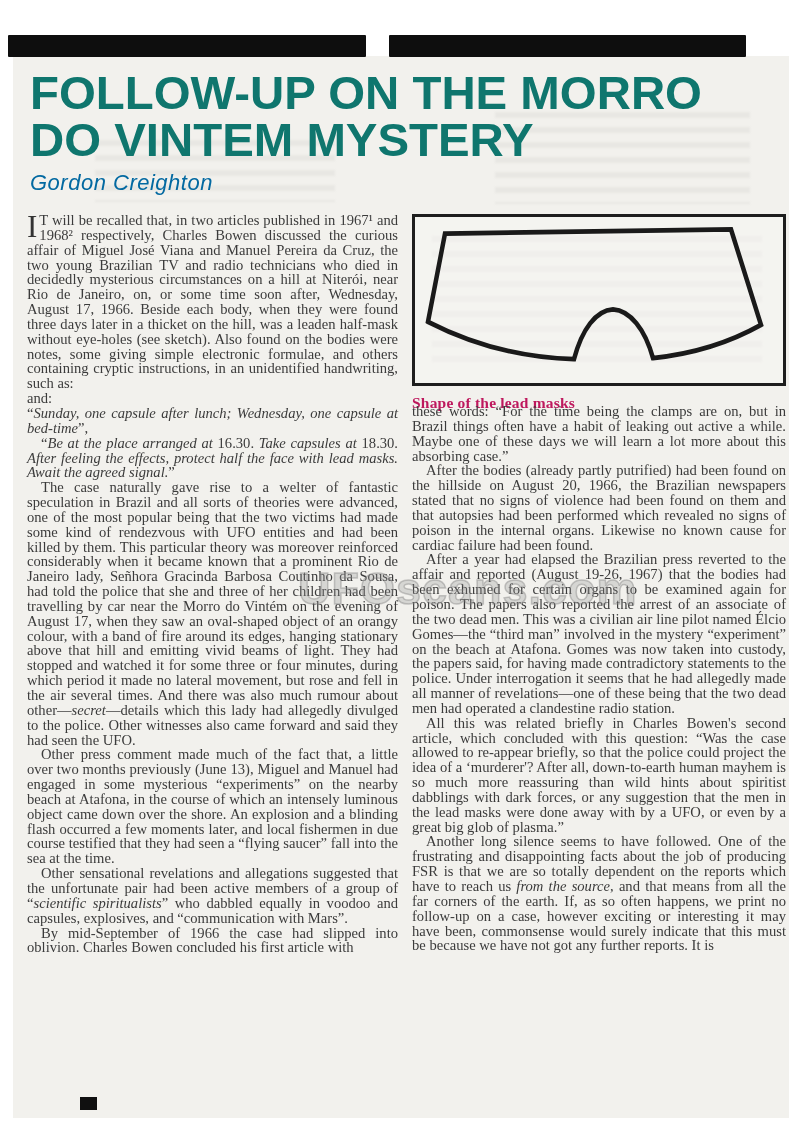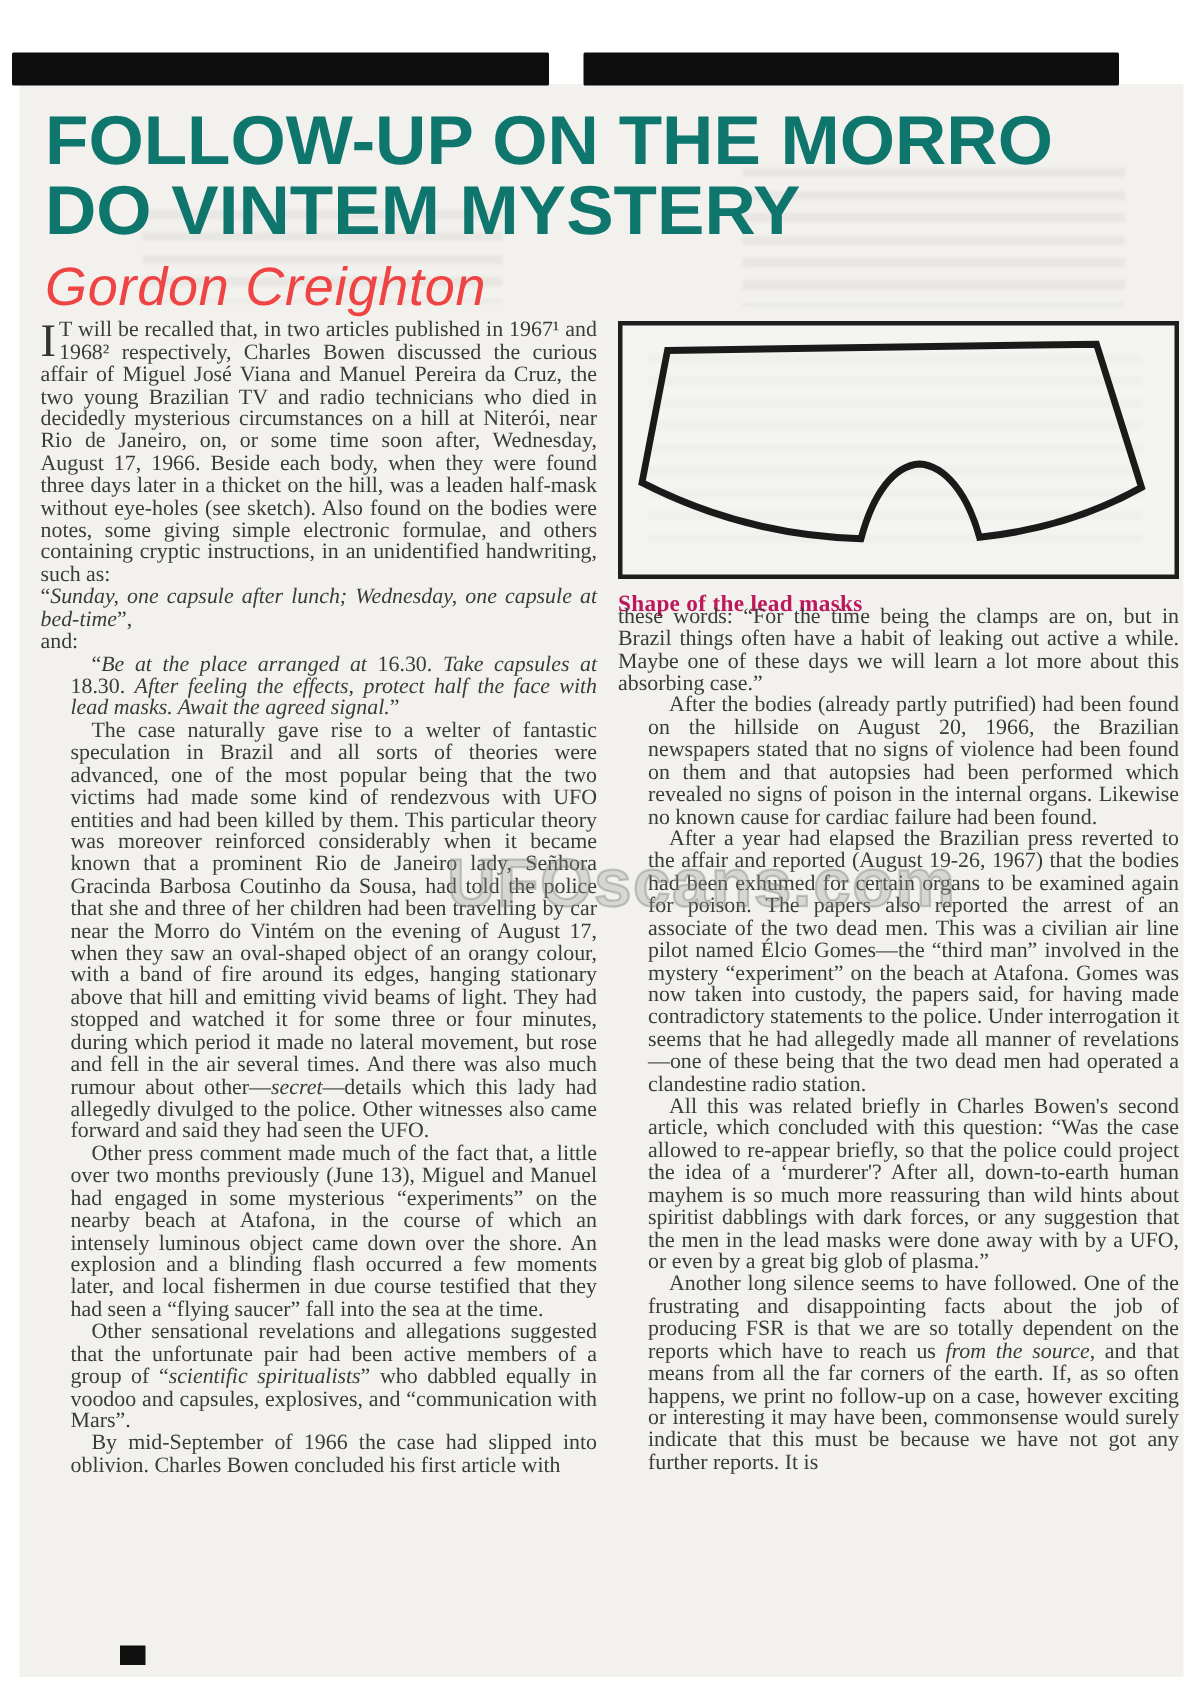--- a/index.html
+++ b/index.html
@@ -23,30 +23,30 @@
   .title-block{position:absolute;left:30px;top:70px;width:720px;color:#0f766e;}
   .title-line{
     font-family:"Liberation Sans", sans-serif;font-weight:bold;
     font-size:46px;line-height:47px;letter-spacing:0px;
     transform-origin:left top;transform:scaleX(1.03);
     white-space:nowrap;
   }
   .author{
     position:absolute;left:30px;top:170px;
     font-family:"Liberation Sans", sans-serif;font-style:italic;
-    font-size:36px;color:#ef4444;letter-spacing:0.5px;
+    font-size:22px;color:#0369a1;letter-spacing:0.5px;
   }
 
   .col{position:absolute;color:#3b3b3b;}
   .col-left{left:27px;top:213px;width:371px;}
   .col-right{left:412px;top:404px;width:374px;}
   .col p{
     margin:0;font-size:14.6px;line-height:14.85px;text-align:justify;
   }
-  .col p.ind{text-indent:14px;margin-left:20px;}
+  .col p.ind{text-indent:14px;}
   .it{font-style:italic;}
   .dropcap{
     float:left;font-size:31px;line-height:27px;
     padding:0 2px 0 0;color:#333;
   }
 
   .figure-wrap{position:absolute;left:412px;top:214px;width:374px;}
   .figure-box{
     height:166px;border:3px solid #1e1e1e;background:rgba(250,249,246,0.35);
     position:relative;overflow:hidden;
@@ -91,22 +91,22 @@
 <div class="topbar seg2"></div>
 
 <div class="title-block">
   <div class="title-line">FOLLOW-UP ON THE MORRO</div>
   <div class="title-line">DO VINTEM MYSTERY</div>
 </div>
 <div class="author">Gordon Creighton</div>
 
 <div class="col col-left">
   <p><span class="dropcap">I</span><span><span>T will be recalled that, in two articles published in 1967¹ and 1968² respectively, Charles Bowen discussed the curious affair of Miguel José Viana and Manuel Pereira da Cruz, the two young Brazilian TV and radio technicians who died in decidedly mysterious circumstances on a hill at Niterói, near Rio de Janeiro, on, or some time soon after, Wednesday, August 17, 1966. Beside each body, when they were found three days later in a thicket on the hill, was a leaden half-mask without eye-holes (see sketch). Also found on the bodies were notes, some giving simple electronic formulae, and others containing cryptic instructions, in an unidentified handwriting, such as:</span></span></p>
+  <p><span>and:</span></p>
   <p><span>“</span><span class="it">Sunday, one capsule after lunch; Wednesday, one capsule at bed-time</span><span>”,</span></p>
-  <p><span>and:</span></p>
   <p class="ind"><span>“</span><span class="it">Be at the place arranged at</span><span> 16.30. </span><span class="it">Take capsules at</span><span> 18.30. </span><span class="it">After feeling the effects, protect half the face with lead masks. Await the agreed signal.</span><span>”</span></p>
   <p class="ind"><span>The case naturally gave rise to a welter of fantastic speculation in Brazil and all sorts of theories were advanced, one of the most popular being that the two victims had made some kind of rendezvous with UFO entities and had been killed by them. This particular theory was moreover reinforced considerably when it became known that a prominent Rio de Janeiro lady, Señhora Gracinda Barbosa Coutinho da Sousa, had told the police that she and three of her children had been travelling by car near the Morro do Vintém on the evening of August 17, when they saw an oval-shaped object of an orangy colour, with a band of fire around its edges, hanging stationary above that hill and emitting vivid beams of light. They had stopped and watched it for some three or four minutes, during which period it made no lateral movement, but rose and fell in the air several times. And there was also much rumour about other—</span><span class="it">secret</span><span>—details which this lady had allegedly divulged to the police. Other witnesses also came forward and said they had seen the UFO.</span></p>
   <p class="ind"><span>Other press comment made much of the fact that, a little over two months previously (June 13), Miguel and Manuel had engaged in some mysterious “experiments” on the nearby beach at Atafona, in the course of which an intensely luminous object came down over the shore. An explosion and a blinding flash occurred a few moments later, and local fishermen in due course testified that they had seen a “flying saucer” fall into the sea at the time.</span></p>
   <p class="ind"><span>Other sensational revelations and allegations suggested that the unfortunate pair had been active members of a group of “</span><span class="it">scientific spiritualists</span><span>” who dabbled equally in voodoo and capsules, explosives, and “communication with Mars”.</span></p>
   <p class="ind"><span>By mid-September of 1966 the case had slipped into oblivion. Charles Bowen concluded his first article with</span></p>
 </div>
 
 <div class="figure-wrap">
   <div class="figure-box">
     <svg class="mask-svg" viewBox="0 0 368 160" preserveAspectRatio="none">

